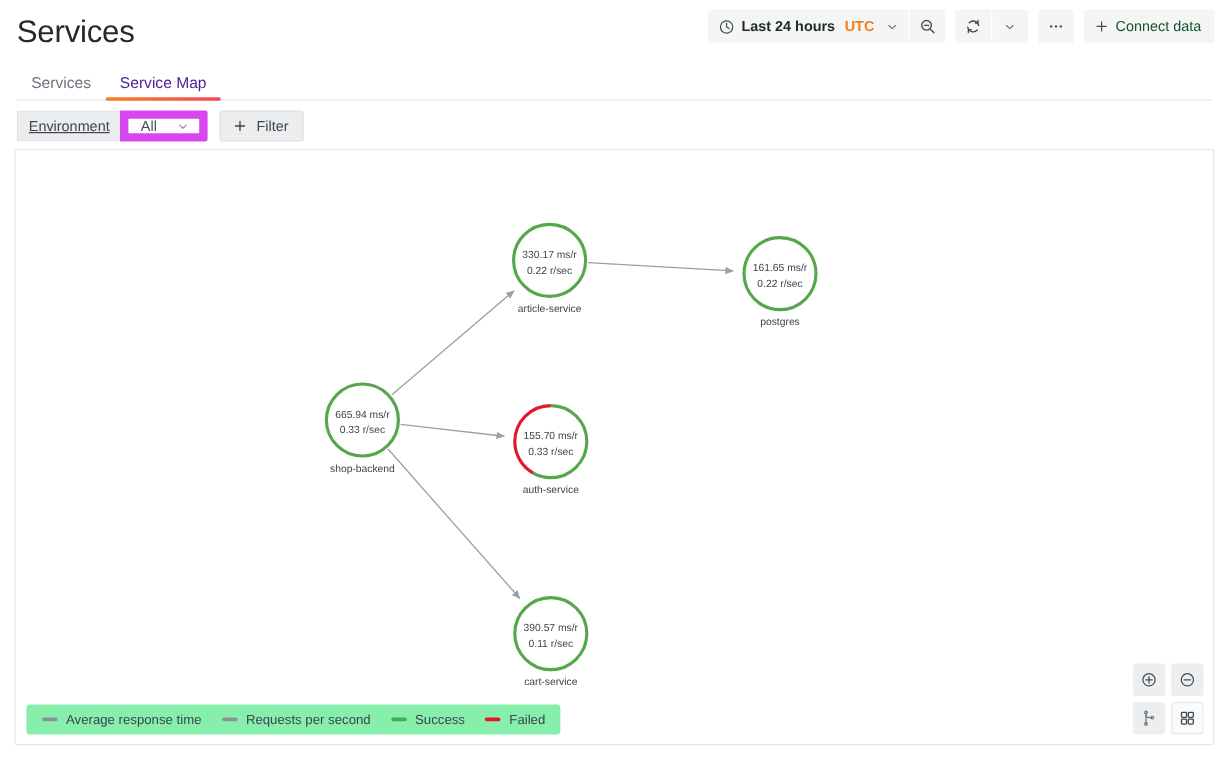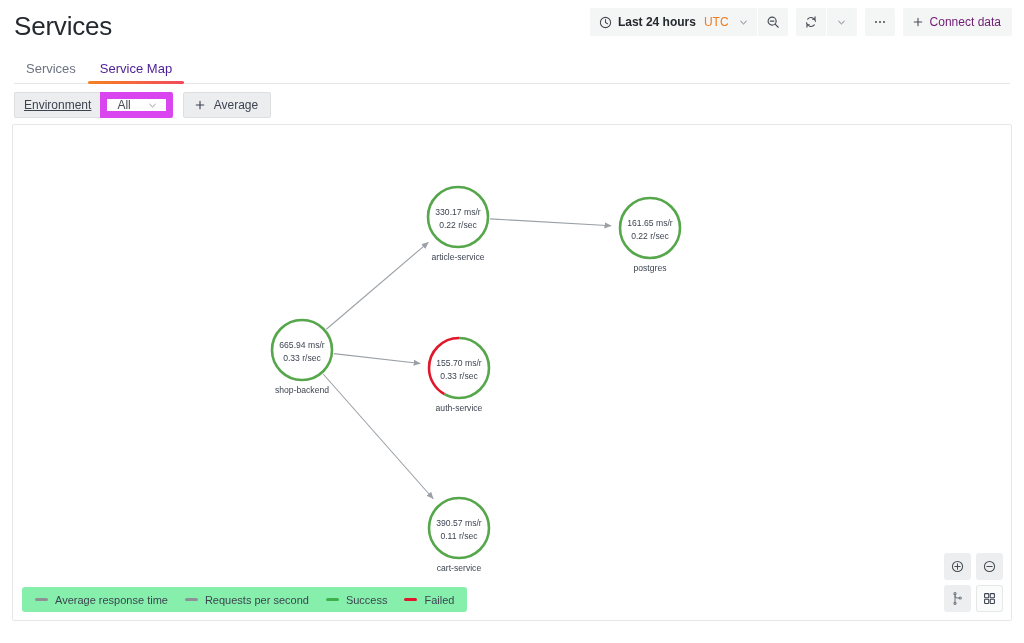--- a/index.html
+++ b/index.html
@@ -43,26 +43,26 @@
     background: #f4f5f5;
     border: none;
     border-radius: 2px;
     height: 28px;
     display: flex;
     align-items: center;
     justify-content: center;
     gap: 6px;
     padding: 0 9px;
     font-size: 12px;
-    color: #701a75;
+    color: #14532d;
     cursor: pointer;
     white-space: nowrap;
   }
   .timepicker { font-weight: 600; font-size: 12px; color: #24292e; padding: 0 8px 0 9px; }
-  .tz { color: #ed7d1e; font-weight: 400; margin-left: 2px; }
+  .tz { color: #ed7d1e; font-weight: 700; margin-left: 2px; }
   .timepicker .chev { margin-left: 3px; }
   .group-left  { border-top-right-radius: 0; border-bottom-right-radius: 0; }
   .group-right { border-top-left-radius: 0;  border-bottom-left-radius: 0; width: 30px; padding: 0; }
   .tbtn.square { width: 30px; padding: 0; }
   .connect-btn { padding: 0 11px 0 9px; font-weight: 400; }
   .ico { display: inline-flex; align-items: center; justify-content: center; flex: none; }
   .ico svg { display: block; }
 
   
   .tabbar {
@@ -300,21 +300,21 @@
         </svg>
       </span>
     </div>
   </div>
   <button class="filter-btn">
     <span class="ico">
       <svg width="12" height="12" viewBox="0 0 16 16" fill="none" stroke="#3d4450" stroke-width="1.5">
         <path d="M8 3v10M3 8h10" stroke-linecap="round"></path>
       </svg>
     </span>
-    <span>Average</span>
+    <span>Filter</span>
   </button>
 </div>
 
 <div class="canvas-wrap">
 
   <svg class="graph-svg" id="graph-svg" viewBox="0 0 998 495" preserveAspectRatio="xMinYMin meet">
     <defs>
       <marker id="arrowhead" markerWidth="7" markerHeight="7" refX="6" refY="3.2" orient="auto" markerUnits="strokeWidth">
         <path d="M0,0.4 L6.4,3.2 L0,6 z" fill="#9aa0a6"></path>
       </marker>

